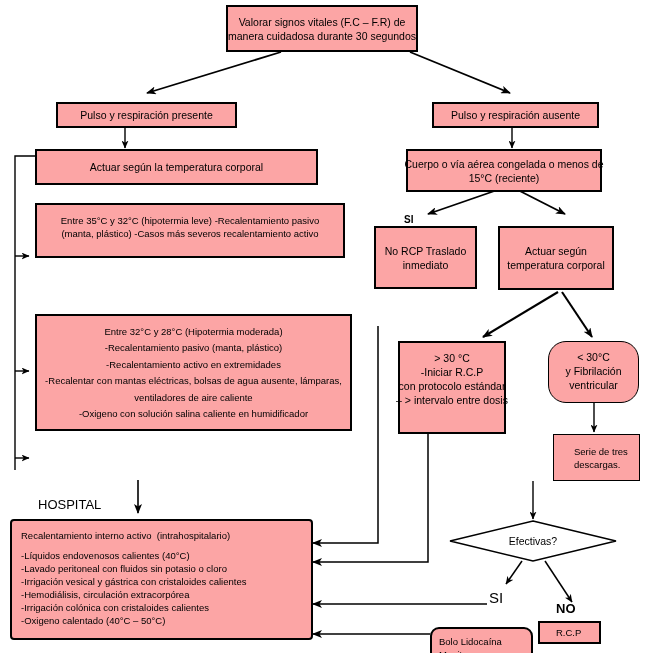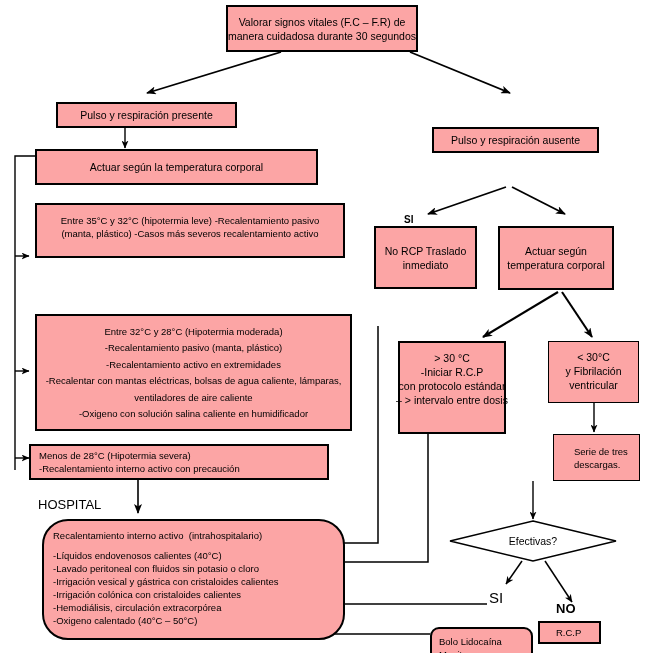--- a/index.html
+++ b/index.html
@@ -33,21 +33,21 @@
     justify-content: center;
     color: #000000;
     z-index: 2;
   }
   .node .ln {
     display: block;
     white-space: pre;
   }
   .center { align-items: center; text-align: center; }
   .left   { align-items: flex-start; text-align: left; }
-  .rounded { border-radius: 26px; margin-left: 32px; }
+  .rounded { border-radius: 4px; }
   .thin { border-width: 1px; }
 
   .t10 { font-size: 9.5px; line-height: 13px; }
   .t11 { font-size: 10.5px; line-height: 14px; }
   .pad-md { padding: 4px 9px; }
 
   .floating {
     position: absolute;
     color: #000000;
     white-space: pre;
@@ -124,76 +124,76 @@
 
   <div class="node center t11 pad-md" style="left:226px; top:5px; width:192px; height:47px;">
     <span class="ln">Valorar signos vitales (F.C – F.R) de</span>
     <span class="ln">manera cuidadosa durante 30 segundos</span>
   </div>
 
   <div class="node center t11 pad-md" style="left:56px; top:102px; width:181px; height:26px;">
     <span class="ln">Pulso y respiración presente</span>
   </div>
 
-  <div class="node center t11 pad-md" style="left:432px; top:102px; width:167px; height:26px;margin-top:25px;">
+  <div class="node center t11 pad-md" style="left:432px; top:102px; width:167px; height:26px;">
     <span class="ln">Pulso y respiración ausente</span>
   </div>
 
   <div class="node center t11 pad-md" style="left:35px; top:149px; width:283px; height:36px;">
     <span class="ln">Actuar según la temperatura corporal</span>
   </div>
 
+  <div class="node center t11 pad-md" style="left:406px; top:149px; width:196px; height:43px;">
+    <span class="ln">Cuerpo o vía aérea congelada o menos de</span>
+    <span class="ln">15°C (reciente)</span>
+  </div>
 
   <div class="node center t11 pad-md" style="left:374px; top:226px; width:103px; height:63px;">
     <span class="ln">No RCP Traslado</span>
     <span class="ln">inmediato</span>
   </div>
 
   <div class="node center t11 pad-md" style="left:498px; top:226px; width:116px; height:64px;">
     <span class="ln">Actuar según</span>
     <span class="ln">temperatura corporal</span>
   </div>
 
   <div class="node center t10" style="left:35px; top:203px; width:310px; height:55px; justify-content:flex-start; padding-top:9px;">
     <span class="ln">Entre 35°C y 32°C (hipotermia leve) -Recalentamiento pasivo</span>
     <span class="ln">(manta, plástico) -Casos más severos recalentamiento activo</span>
   </div>
 
   <div class="node center t10" style="left:35px; top:314px; width:317px; height:117px; justify-content:space-evenly; padding:5px 4px;">
     <span class="ln">Entre 32°C y 28°C (Hipotermia moderada)</span>
     <span class="ln">-Recalentamiento pasivo (manta, plástico)</span>
     <span class="ln">-Recalentamiento activo en extremidades</span>
-    <span class="ln">-Recalentar con mantas eléctricas, bolsas de agua caliente, lámparas,</span>
+    <span class="ln">-Recalentar con mantas eléctricas, bolsas de agua ausente, lámparas,</span>
     <span class="ln">ventiladores de aire caliente</span>
     <span class="ln">-Oxigeno con solución salina caliente en humidificador</span>
   </div>
 
-  <div class="node left t10" style="left:29px; top:444px; width:300px; height:36px; justify-content:space-evenly; padding:3px 8px;">
-    <span class="ln">Menos de 28°C (Hipotermia severa)</span>
-    <span class="ln">-Recalentamiento interno activo con precaución</span>
-  </div>
 
   <div class="node left t10 rounded" style="left:10px; top:519px; width:303px; height:121px; justify-content:flex-start; padding:8px 9px;">
     <span class="ln" style="margin-bottom:7px;">Recalentamiento interno activo  (intrahospitalario)</span>
     <span class="ln">-Líquidos endovenosos calientes (40°C)</span>
     <span class="ln">-Lavado peritoneal con fluidos sin potasio o cloro</span>
     <span class="ln">-Irrigación vesical y gástrica con cristaloides calientes</span>
+    <span class="ln">-Hemodiálisis, circulación extracorpórea</span>
     <span class="ln">-Irrigación colónica con cristaloides calientes</span>
-    <span class="ln">-Hemodiálisis, circulación extracorpórea</span>
     <span class="ln">-Oxigeno calentado (40°C – 50°C)</span>
   </div>
 
   <div class="node center t11" style="left:398px; top:341px; width:108px; height:93px; justify-content:flex-start; padding-top:8px;">
     <span class="ln">&gt; 30 °C</span>
     <span class="ln">-Iniciar R.C.P</span>
     <span class="ln">con protocolo estándar</span>
     <span class="ln">– &gt; intervalo entre dosis</span>
   </div>
 
-  <div class="node center t11 thin" style="left:548px; top:341px; width:91px; height:62px; justify-content:flex-start; padding-top:8px;">
+  <div class="node center t11 thin" style="left:548px; top:341px; width:91px; height:62px; justify-content:flex-start; padding-top:8px;border-radius:18px;">
     <span class="ln">&lt; 30°C</span>
     <span class="ln">y Fibrilación</span>
     <span class="ln">ventricular</span>
   </div>
 
   <div class="node left t10 thin" style="left:553px; top:434px; width:87px; height:47px; justify-content:center; padding:3px 20px;">
     <span class="ln">Serie de tres</span>
     <span class="ln">descargas.</span>
   </div>
 

